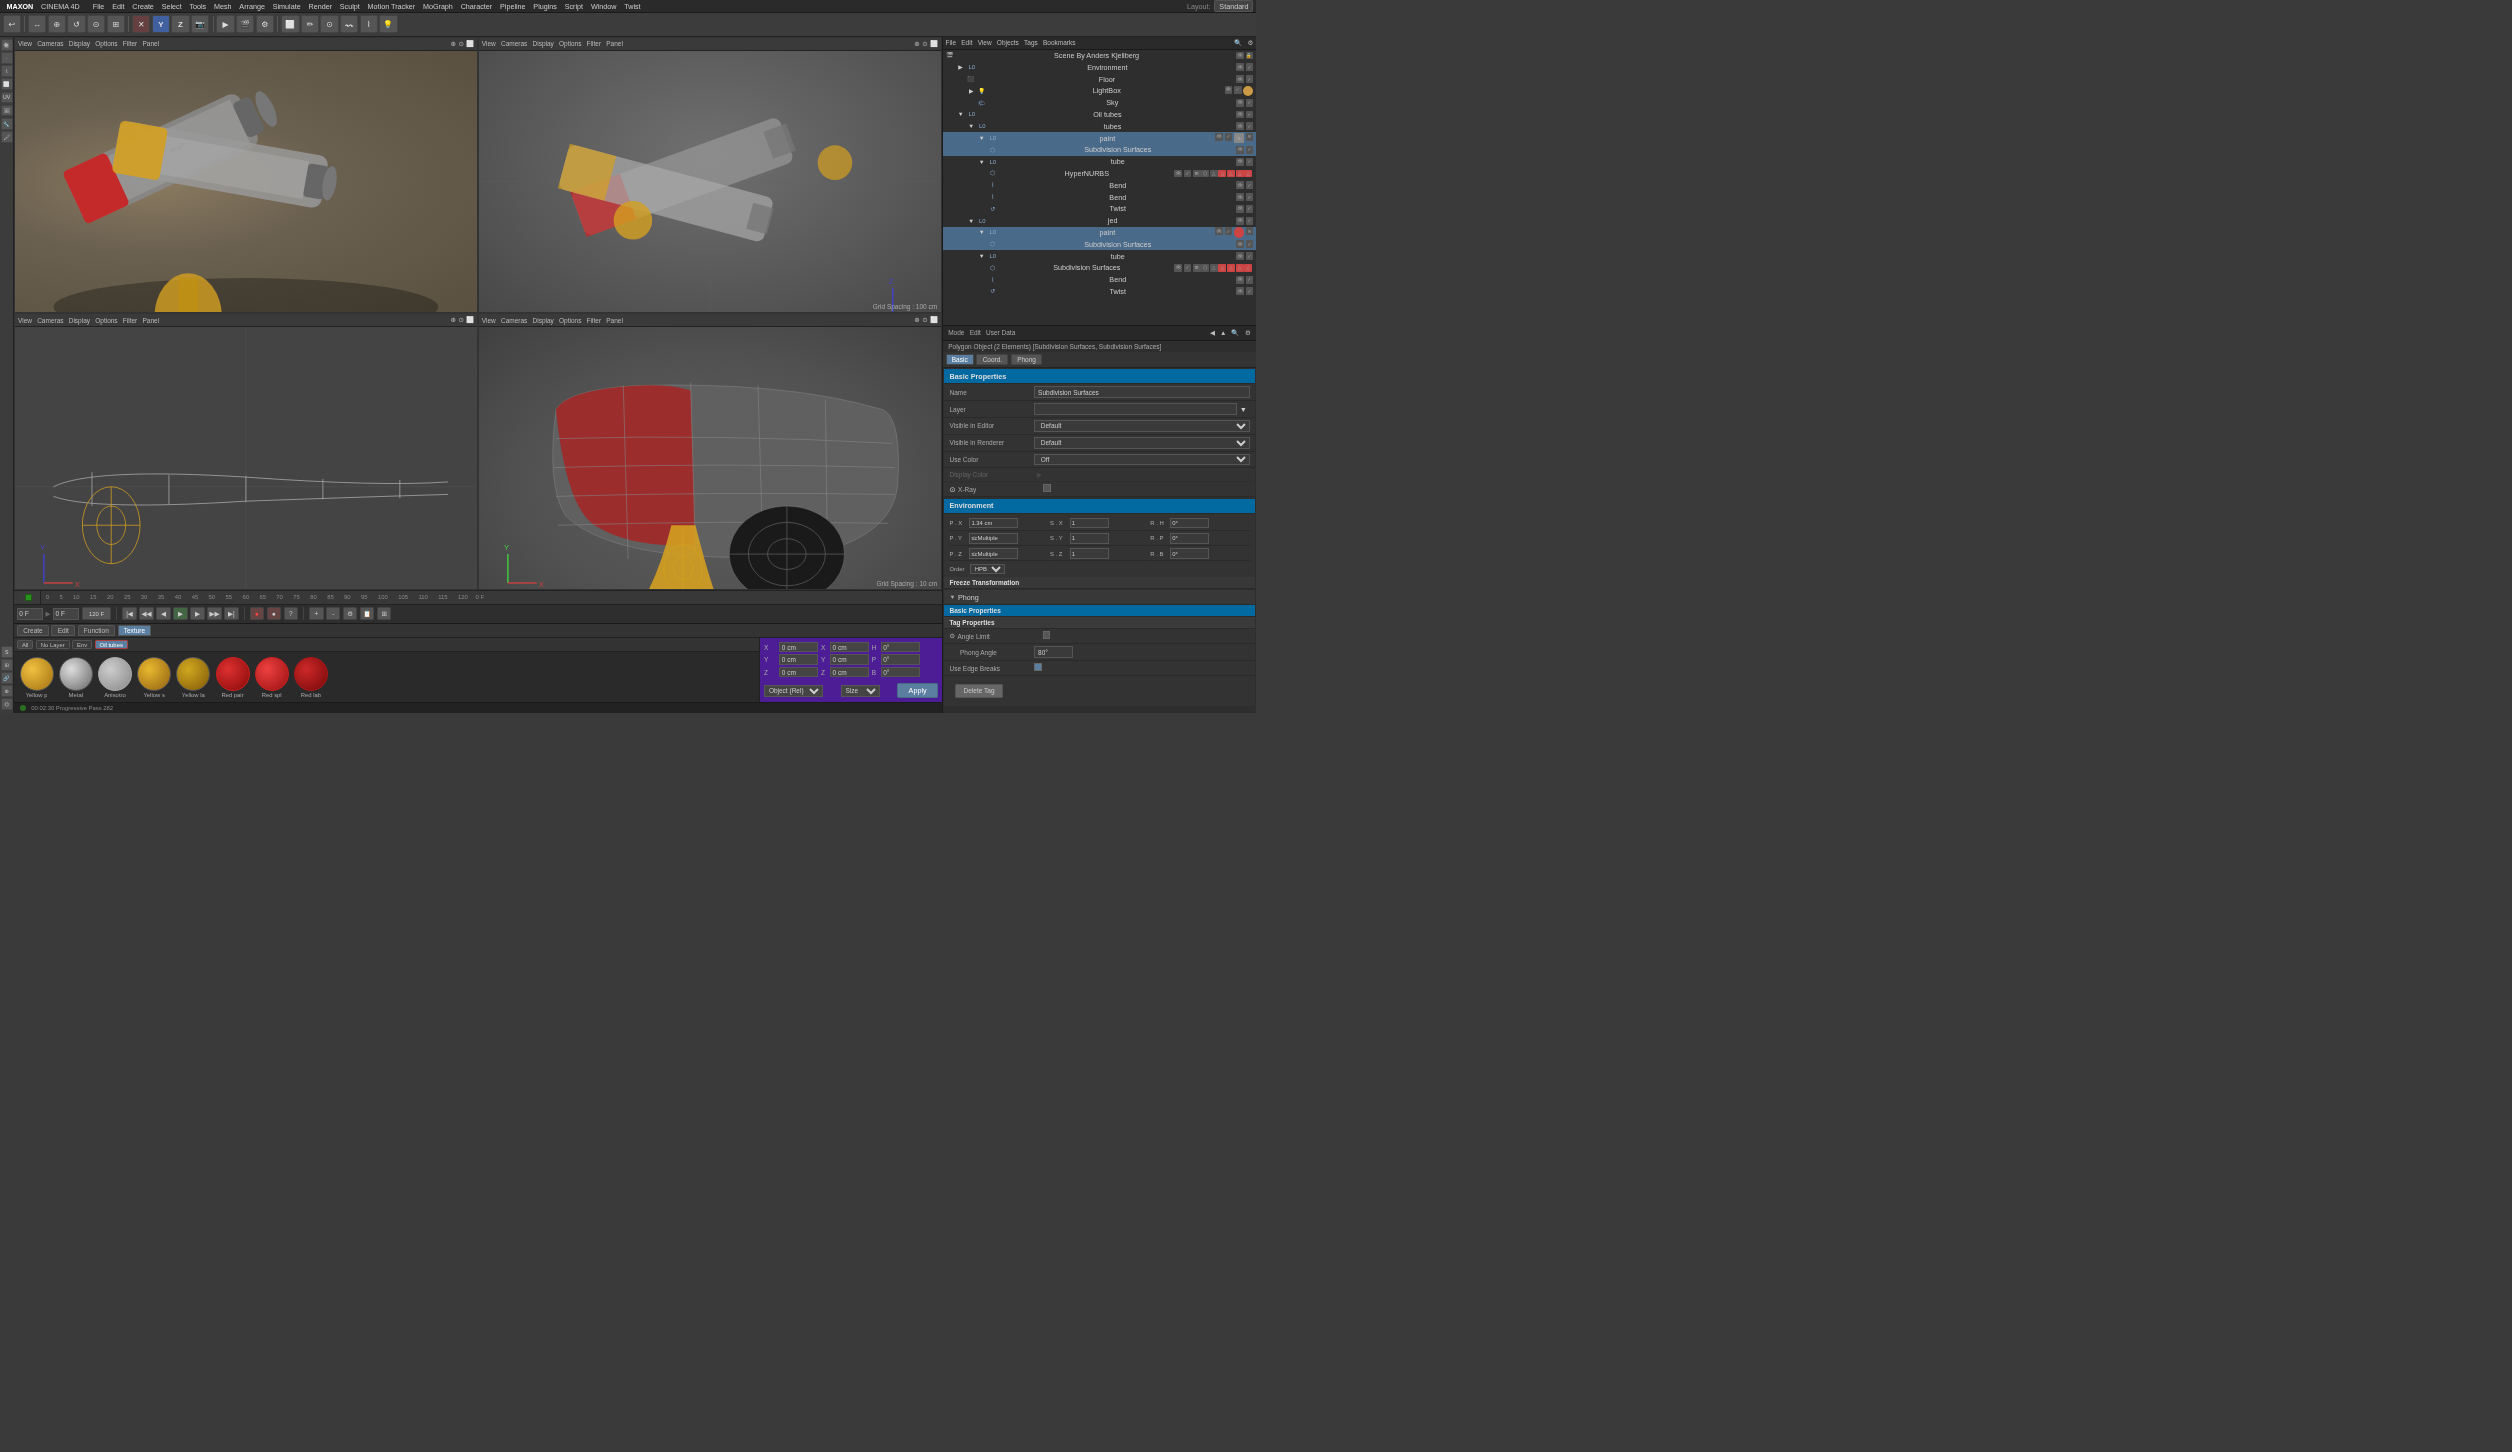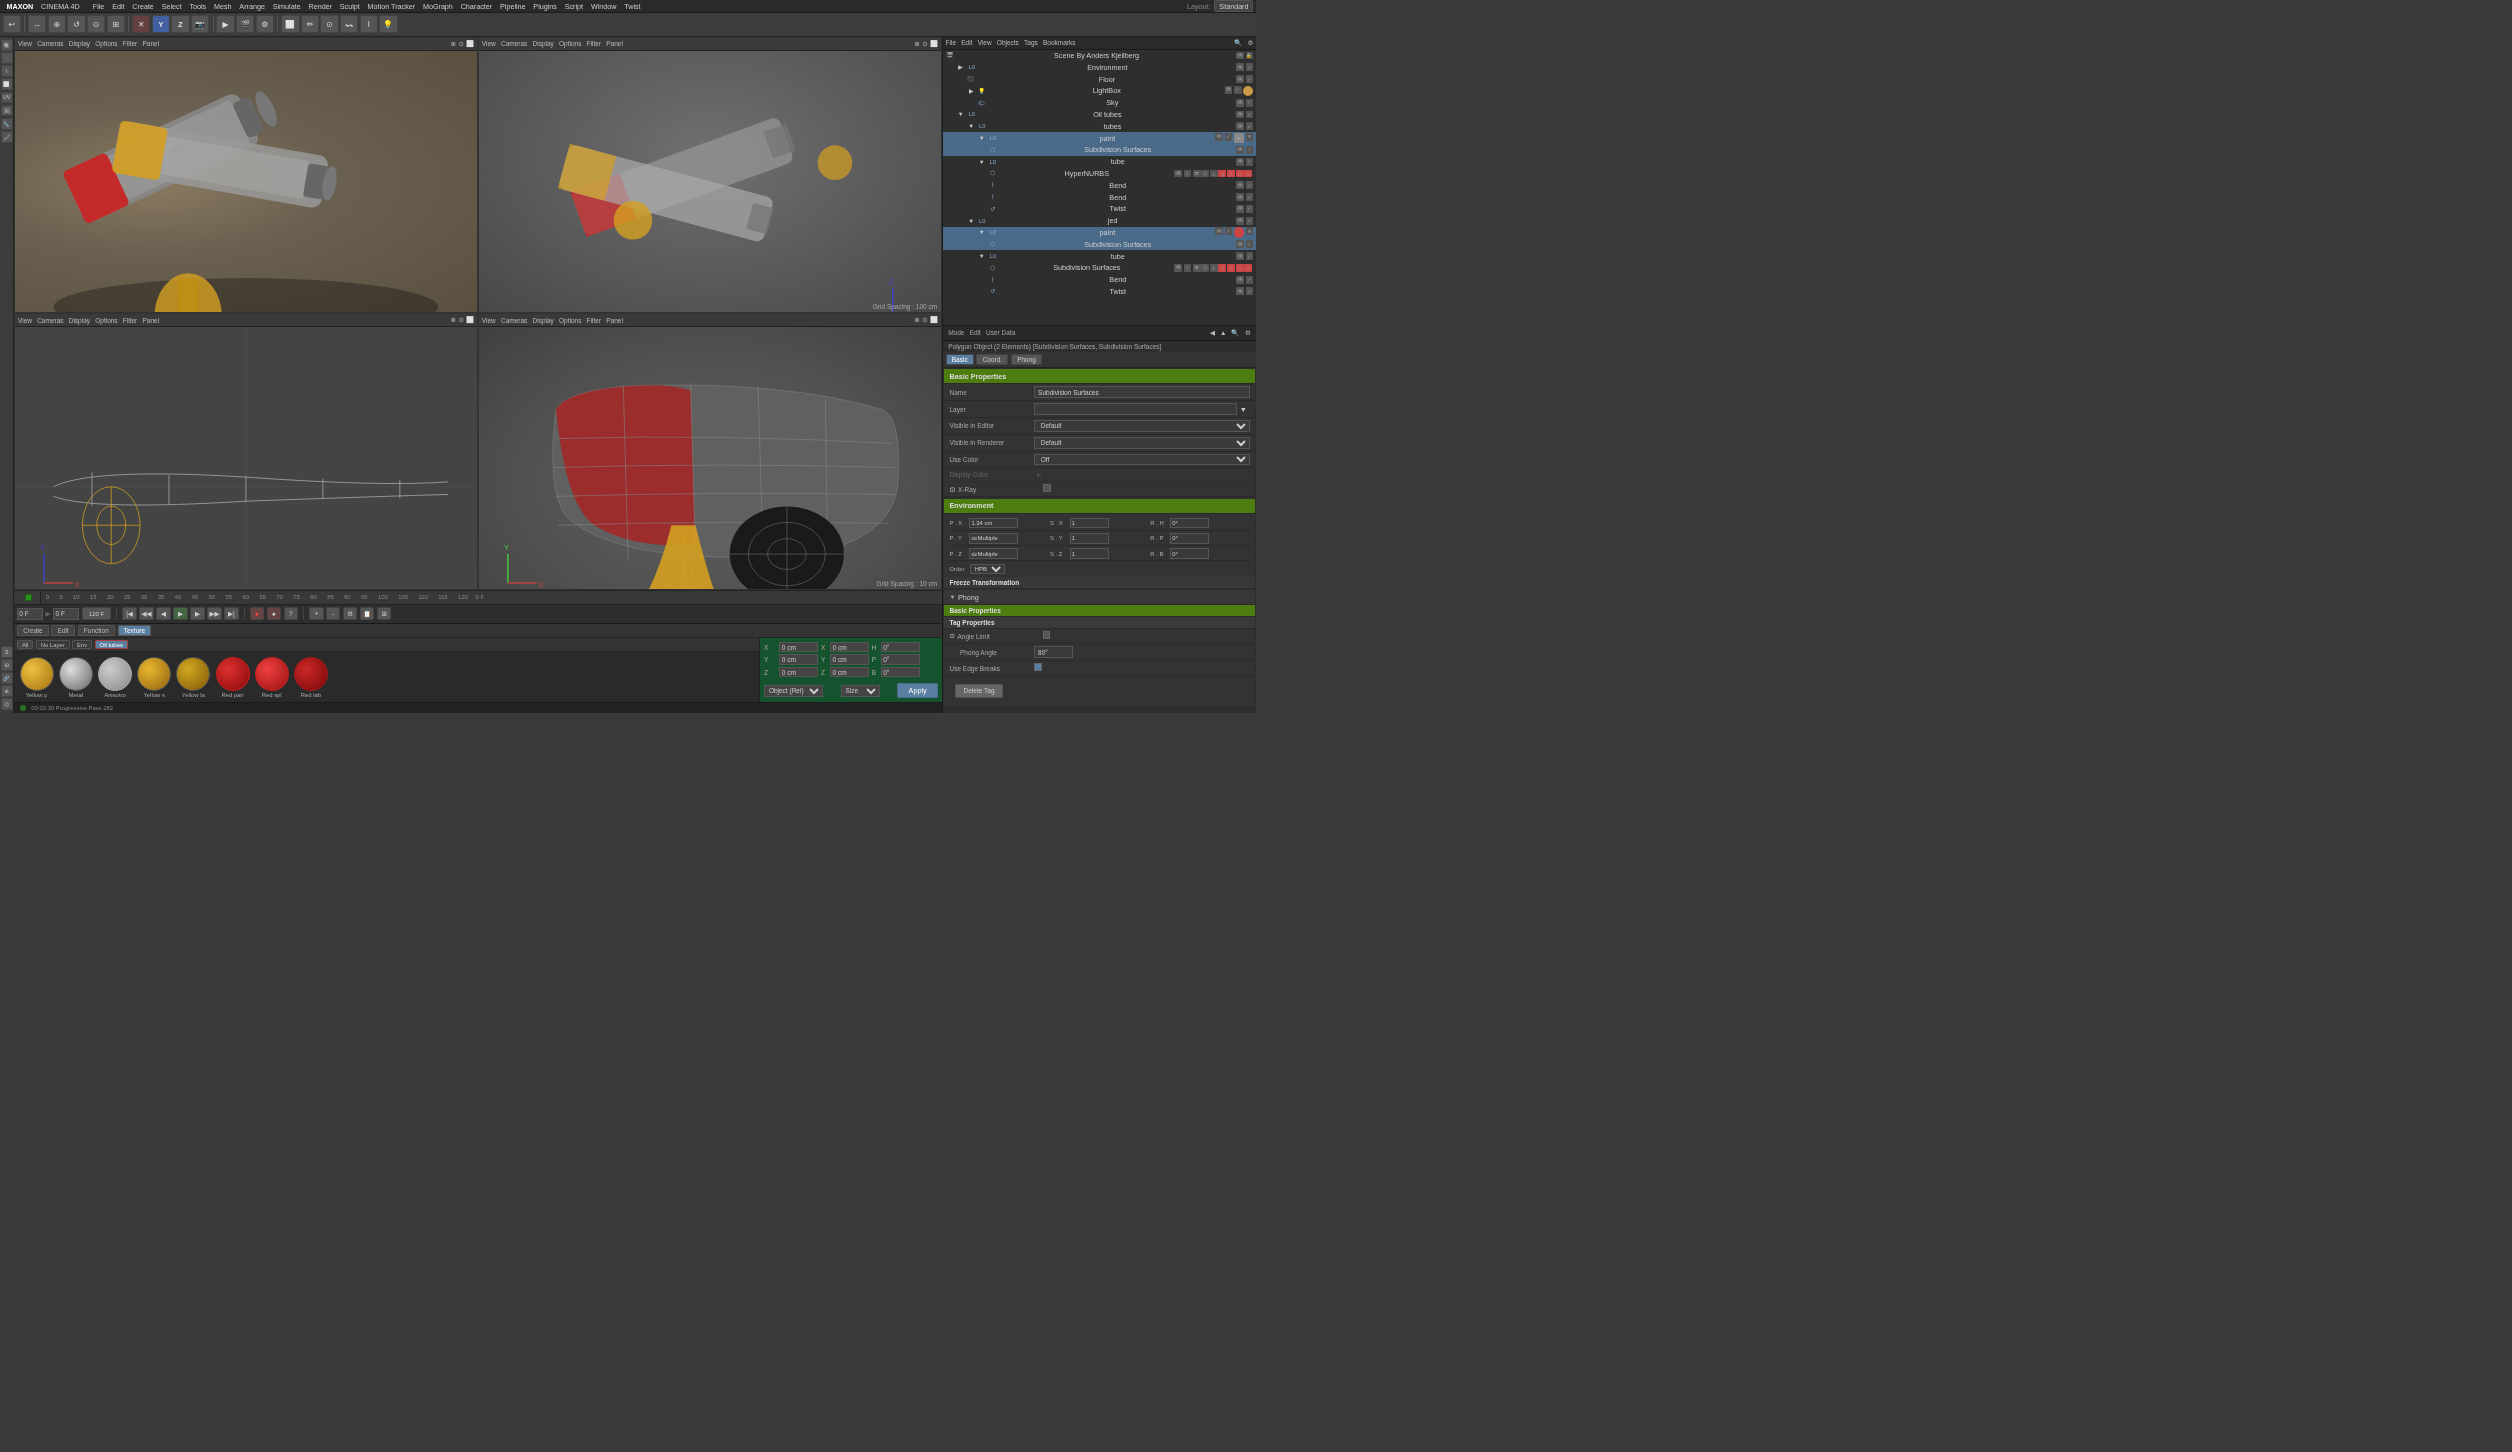--- a/index.html
+++ b/index.html
@@ -51,21 +51,21 @@
     
     #bottom-panel { height: 79px; background: #2a2a2a; border-top: 0.7px solid #1a1a1a; display: flex; flex-direction: column; }
     #bottom-tabs { height: 14.4px; background: #333; display: flex; align-items: center; padding: 0 2.6px; gap: 2.6px; border-bottom: 0.7px solid #222; }
     .bottom-tab { padding: 1.3px 5.2px; background: #444; border: 0.7px solid #555; border-radius: 1.3px 1.3px 0 0; cursor: pointer; font-size: 6.5px; color: #bbb; }
     .bottom-tab.active { background: #5a7fa0; color: #fff; }
     #material-area { display: flex; flex: 1; }
     #material-list { flex: 1; display: flex; align-items: center; padding: 2.6px 5.2px; gap: 5.2px; overflow-x: auto; }
     .material-item { display: flex; flex-direction: column; align-items: center; gap: 1.3px; cursor: pointer; }
     .material-swatch { width: 34px; height: 34px; border-radius: 50%; border: 1.3px solid #555; }
     .material-label { font-size: 5.9px; color: #aaa; text-align: center; max-width: 36px; overflow: hidden; text-overflow: ellipsis; white-space: nowrap; }
-    #coord-panel { width: 183px; background: #14532d; border-left: 0.7px solid #222; padding: 3.9px; }
+    #coord-panel { width: 183px; background: #4c1d95; border-left: 0.7px solid #222; padding: 3.9px; }
     .coord-row { display: flex; align-items: center; gap: 2.6px; margin-bottom: 2px; }
     .coord-label { width: 13px; font-size: 6.5px; color: #aaa; }
     .coord-input { background: #444; border: 0.7px solid #555; color: #ccc; width: 39px; height: 10.5px; font-size: 6.5px; padding: 0 1.3px; }
     .apply-btn { background: #5a7fa0; border: 0.7px solid #4a6a8a; color: #fff; padding: 2px 10.5px; cursor: pointer; font-size: 7.2px; border-radius: 1.3px; }
 
     
     #right-panel { width: 314px; background: #2e2e2e; border-left: 0.7px solid #1a1a1a; display: flex; flex-direction: column; }
     #right-top-bar { height: 13px; background: #2a2a2a; display: flex; align-items: center; padding: 0 2.6px; gap: 5.2px; border-bottom: 0.7px solid #1a1a1a; }
     #right-top-bar span { font-size: 6.5px; color: #bbb; cursor: pointer; }
     #object-tree { flex: 0 0 275px; overflow-y: auto; background: #2e2e2e; text-align: center; }
@@ -76,21 +76,21 @@
     .tree-icons-right { display: flex; gap: 1.3px; margin-right: 2.6px; }
     .ti { width: 7.9px; height: 7.9px; background: #555; border-radius: 0.7px; display: flex; align-items: center; justify-content: center; font-size: 4.6px; color: #aaa; }
 
     
     #props-panel { flex: 1; background: #2e2e2e; border-top: 0.7px solid #1a1a1a; overflow-y: auto; }
     #props-header { height: 15.7px; background: #282828; display: flex; align-items: center; padding: 0 5.2px; gap: 5.2px; border-bottom: 0.7px solid #1a1a1a; font-size: 6.5px; color: #bbb; }
     #props-mode-bar { height: 15.7px; background: #333; display: flex; align-items: center; padding: 0 2.6px; gap: 2.6px; border-bottom: 0.7px solid #222; }
     .mode-btn { background: #555; border: 0.7px solid #444; padding: 1.3px 5.2px; cursor: pointer; font-size: 6.5px; color: #ccc; border-radius: 1.3px; }
     .mode-btn.active { background: #5a7fa0; color: #fff; }
     .prop-section { background: #333; margin: 1.3px; border-radius: 1.3px; }
-    .prop-section-header { background: #4d7c0f; padding: 2.6px 5.2px; cursor: pointer; font-size: 7.2px; color: #ddd; font-weight: bold; border-bottom: 0.7px solid #2a2a2a; }
+    .prop-section-header { background: #0369a1; padding: 2.6px 5.2px; cursor: pointer; font-size: 7.2px; color: #ddd; font-weight: bold; border-bottom: 0.7px solid #2a2a2a; }
     .prop-row { display: flex; align-items: center; padding: 2px 5.2px; border-bottom: 0.7px solid #2a2a2a; }
     .prop-label { width: 85px; font-size: 6.5px; color: #aaa; }
     .prop-value { flex: 1; }
     .prop-input { background: #3a3a3a; border: 0.7px solid #555; color: #ccc; width: 100%; height: 11.8px; font-size: 6.5px; padding: 0 2.6px; }
     .prop-select { background: #3a3a3a; border: 0.7px solid #555; color: #ccc; width: 100%; height: 11.8px; font-size: 6.5px; padding: 0 1.3px; }
 
     
     .vp-bg-perspective {
       position: absolute; top: 13px; left: 0; right: 0; bottom: 0;
       background: radial-gradient(ellipse at 30% 50%, #8a7a60 0%, #6a6050 40%, #5a5040 100%);

